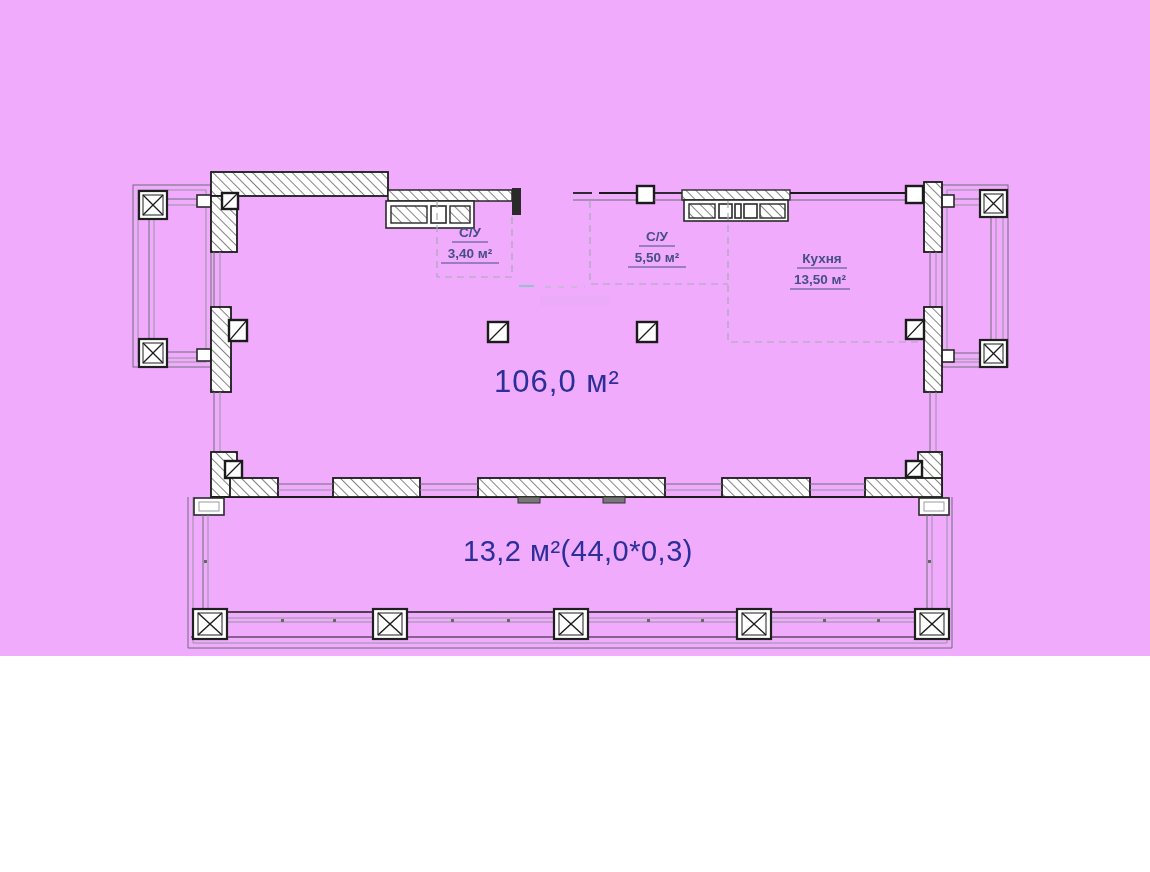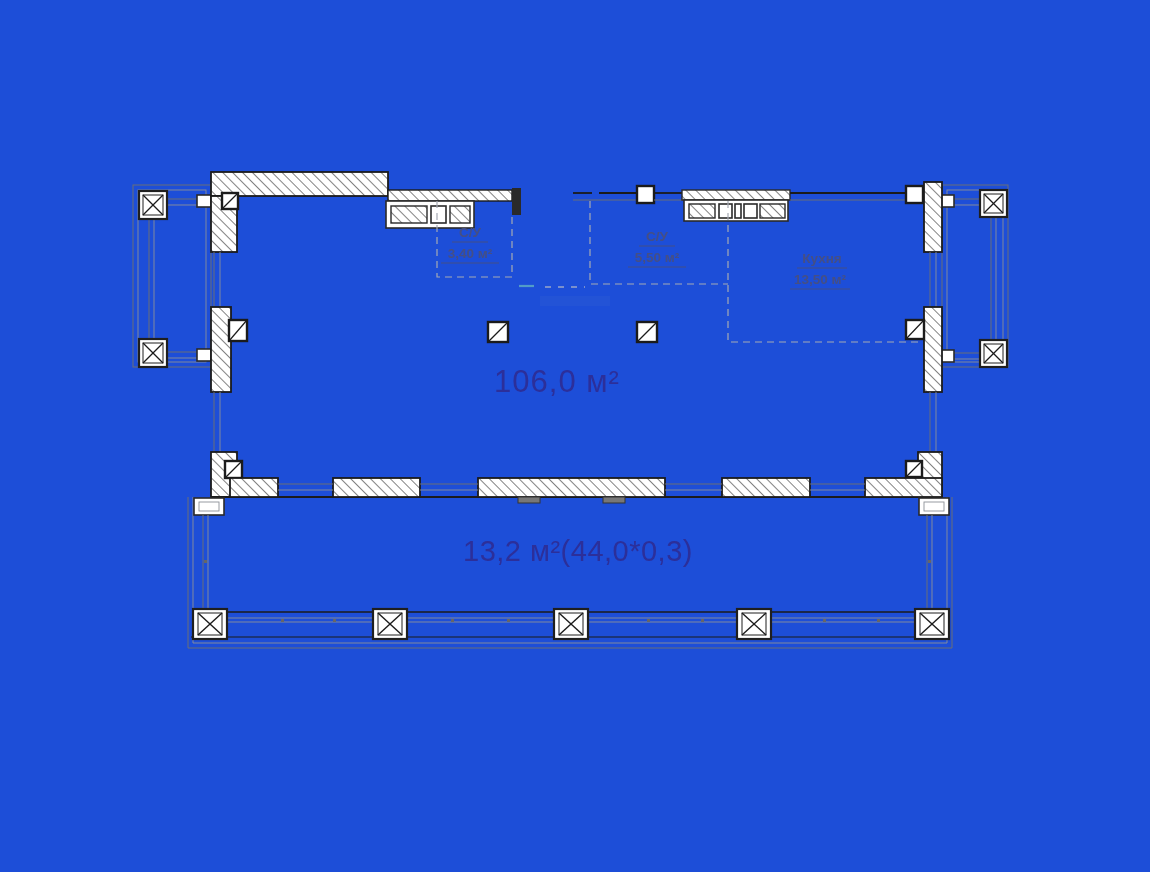--- a/index.html
+++ b/index.html
@@ -1,16 +1,16 @@
 <!DOCTYPE html>
 <html><head>
 <meta charset="utf-8">
 <style>
   html,body{margin:0;padding:0;background:#ffffff;}
-  .page{position:relative;width:1150px;height:872px;background:#1d4ed8;overflow:hidden;
+  .page{position:relative;width:1150px;height:656px;background:#f0abfc;overflow:hidden;
         font-family:"Liberation Sans", sans-serif;}
   svg{display:block;}
   text{font-family:"Liberation Sans", sans-serif;}
   .lbl-small{font-size:13.5px;font-weight:bold;fill:#454f85;}
   .lbl-big{font-size:31px;fill:#2c2f9a;letter-spacing:1px;}
   .lbl-terrace{font-size:29px;fill:#2c2f9a;letter-spacing:0.5px;}
   .wall{fill:url(#hatch);stroke:#1b1b1b;stroke-width:1.8;}
   .wall-thin{fill:url(#hatch);stroke:#1b1b1b;stroke-width:1.4;}
   .fixture{fill:#ffffff;stroke:#2a2a2a;stroke-width:1.6;}
   .fixture-h{fill:url(#hatch);stroke:#2a2a2a;stroke-width:1.4;}

